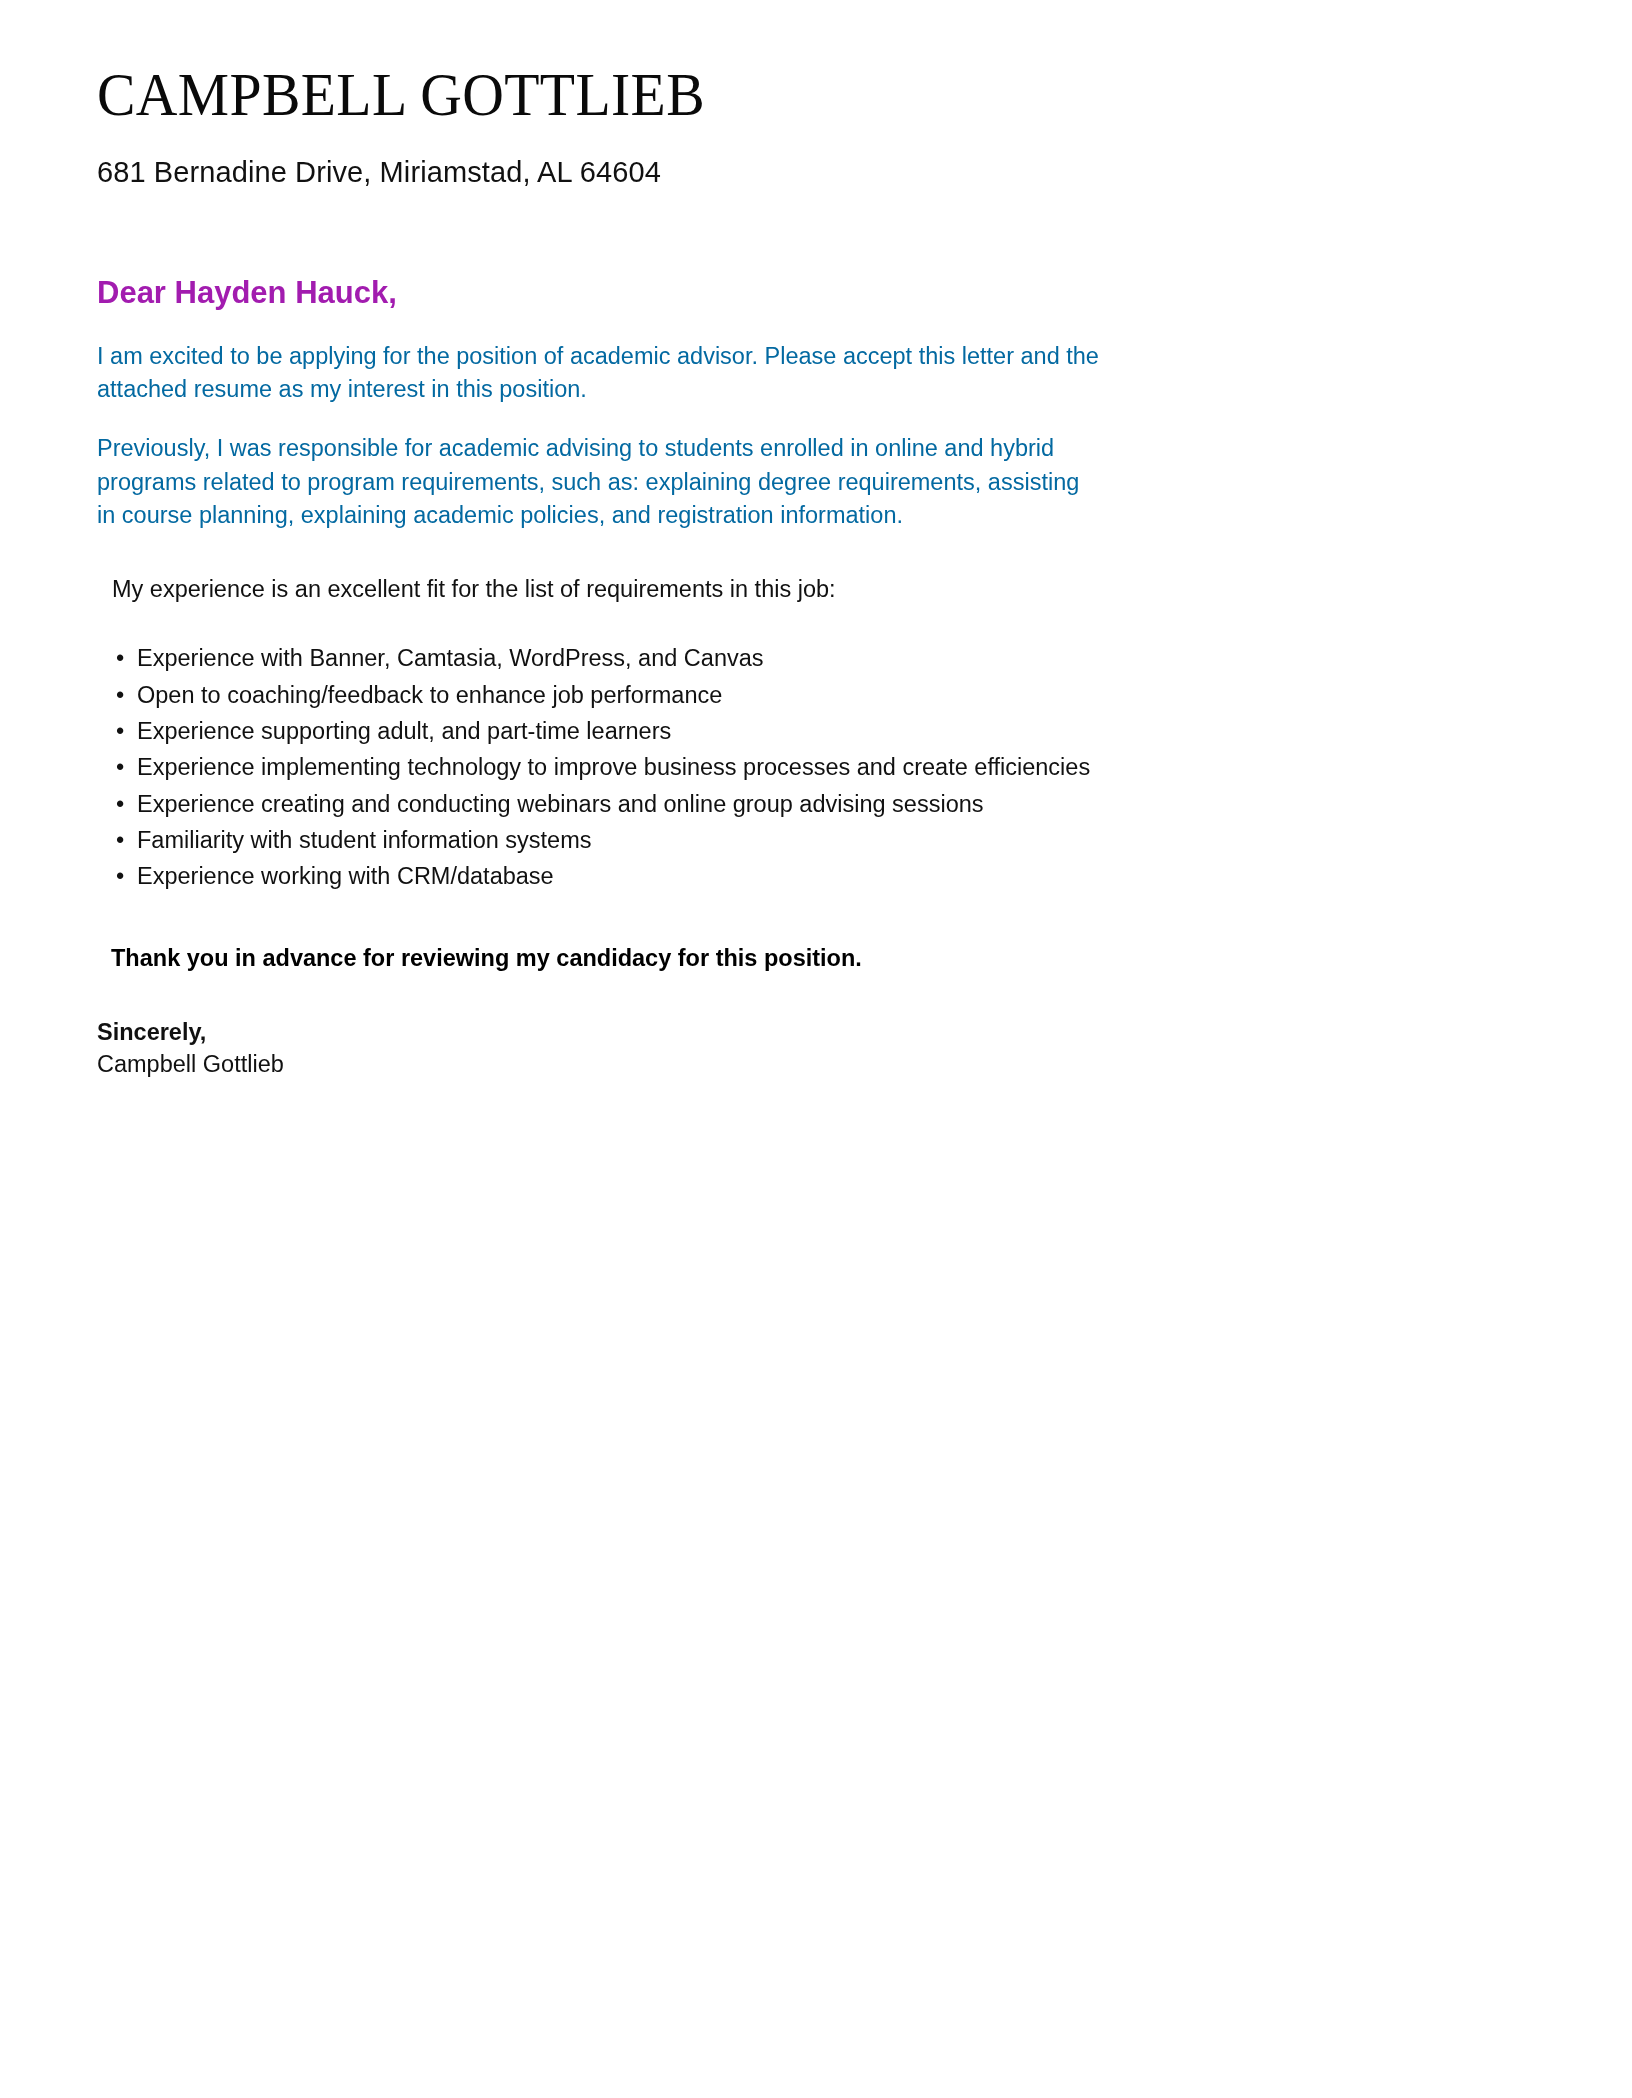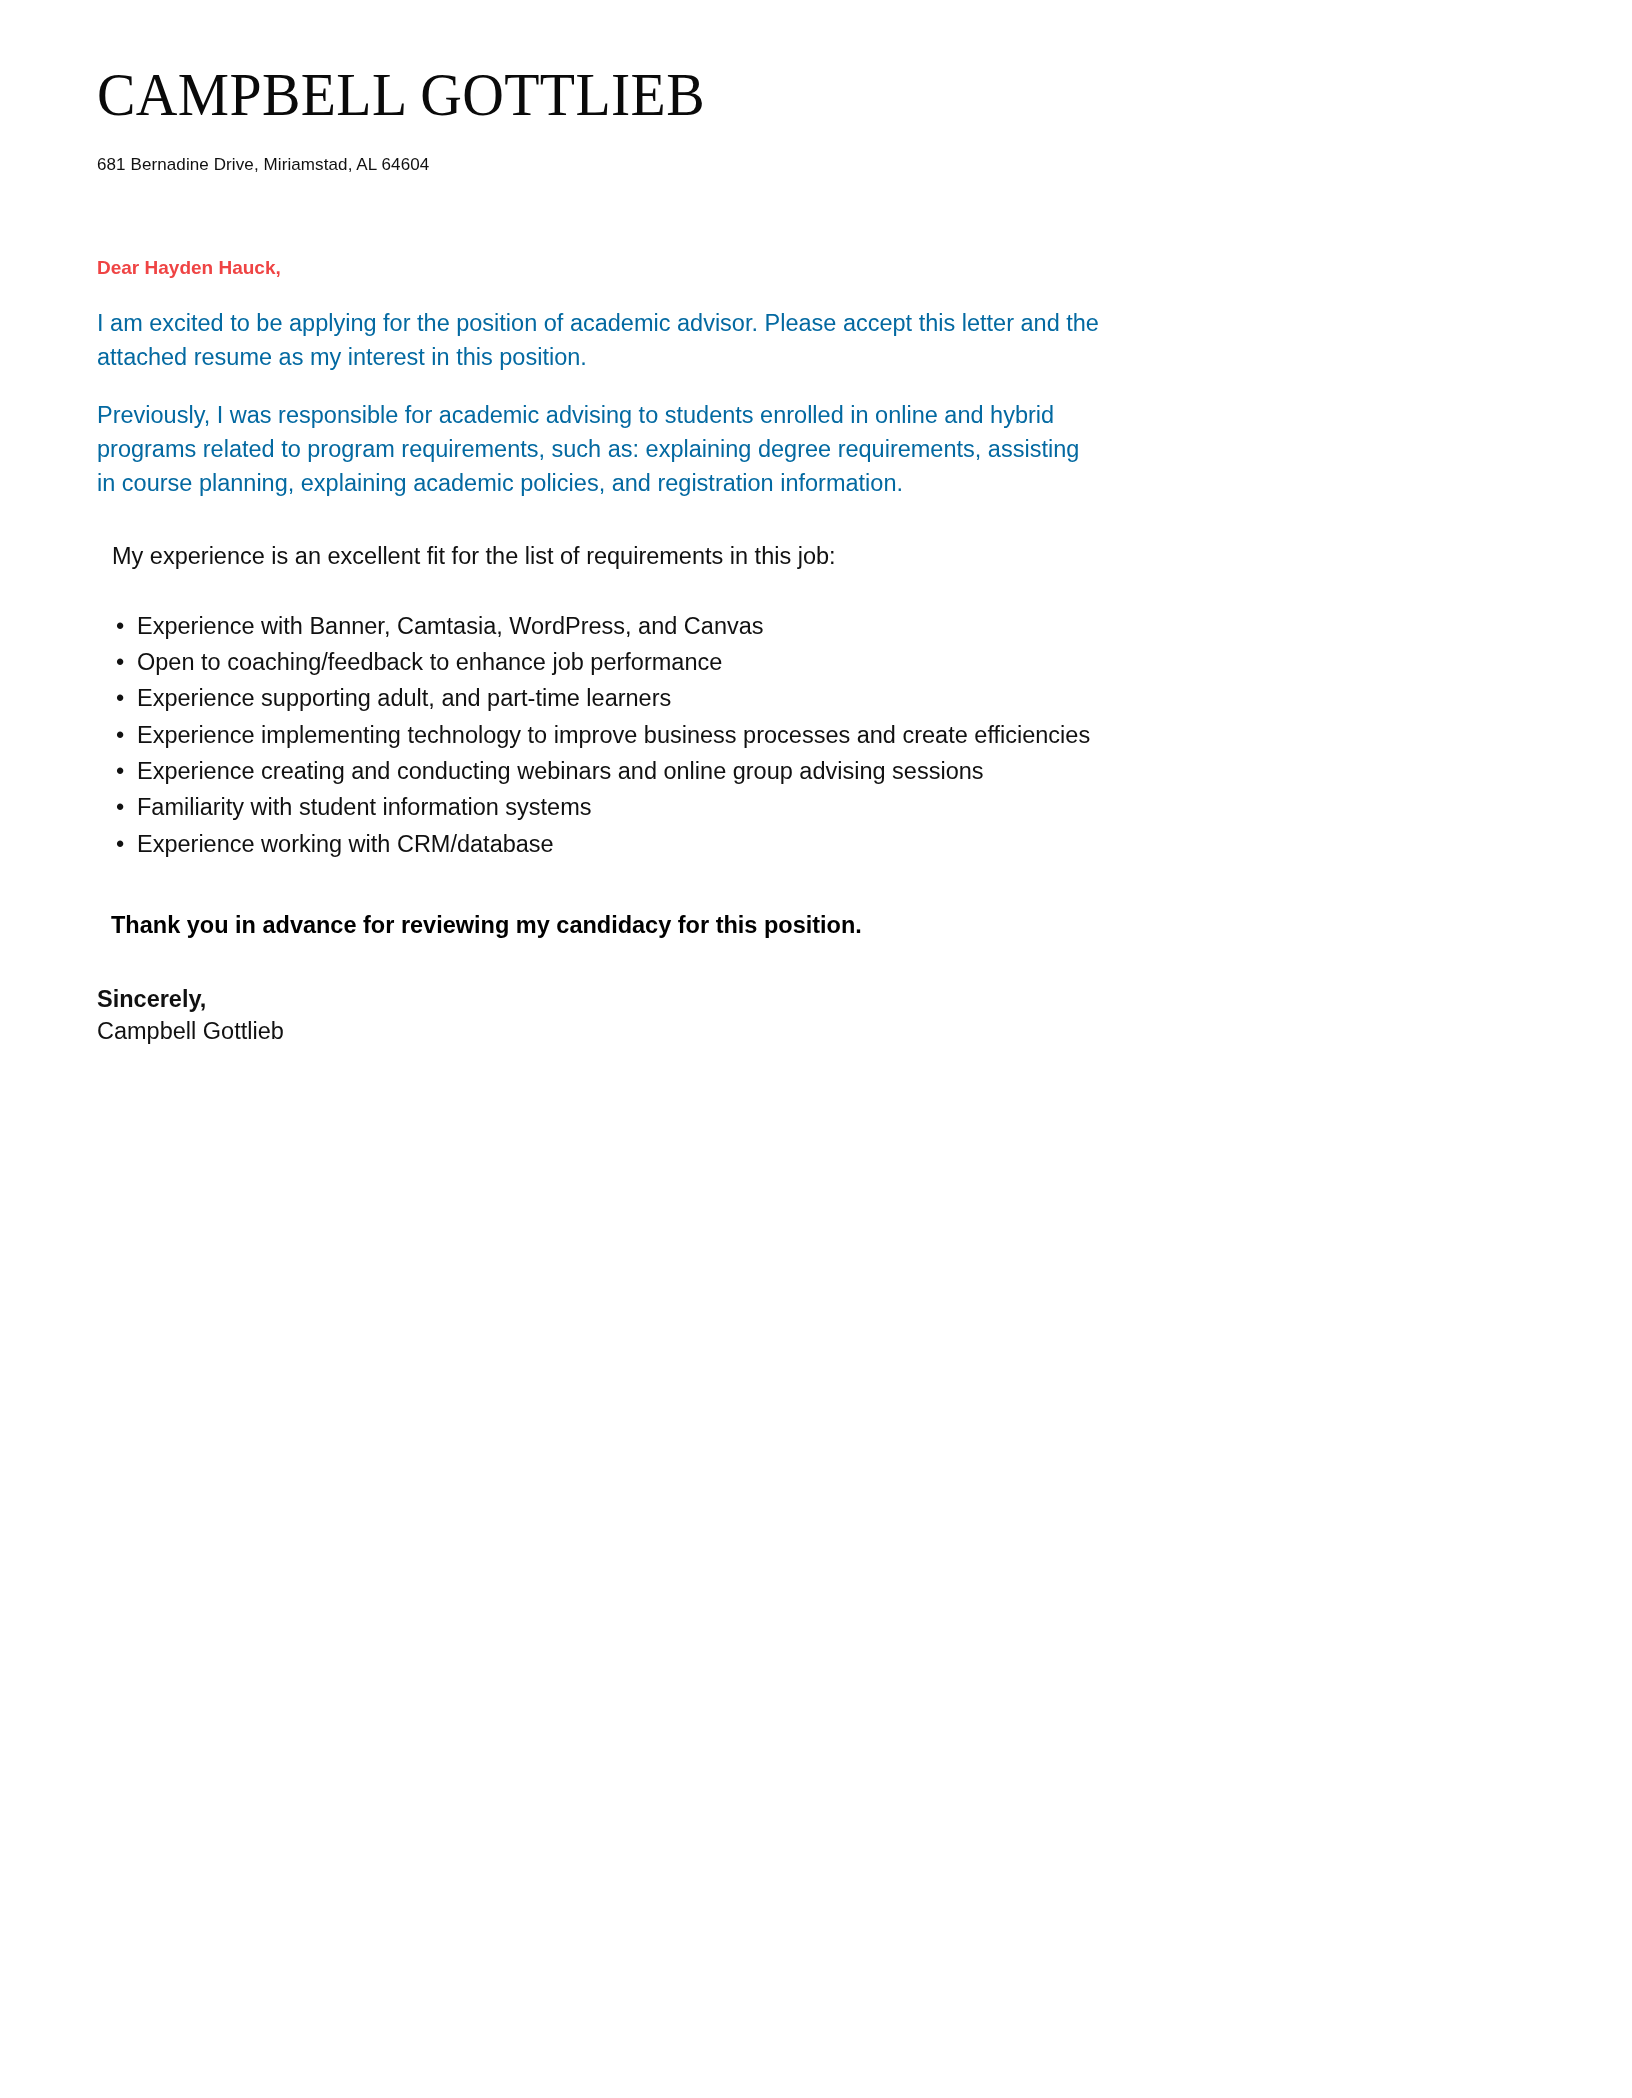--- a/index.html
+++ b/index.html
@@ -40,37 +40,37 @@
     letter-spacing: 0.4px;
     transform: scaleX(0.93);
     transform-origin: left center;
     margin: 0;
     padding-top: 62px;
     white-space: nowrap;
     color: #0a0a0a;
   }
 
   .address-line {
-    font-size: 17px;
+    font-size: 29px;
     line-height: 1.3;
     font-weight: 400;
     margin: 0;
     padding-top: 27px;
     color: #111111;
     letter-spacing: 0.1px;
   }
 
   
   .salutation {
-    font-size: 19px;
+    font-size: 31px;
     line-height: 1.42;
     font-weight: 700;
     margin: 0;
     padding-top: 79px;
-    color: #ef4444;
+    color: #a21caf;
   }
 
   .body-para {
     font-size: 23.5px;
     line-height: 1.43;
     font-weight: 400;
     margin: 0;
     padding-top: 25px;
     color: #0369a1;
   }

